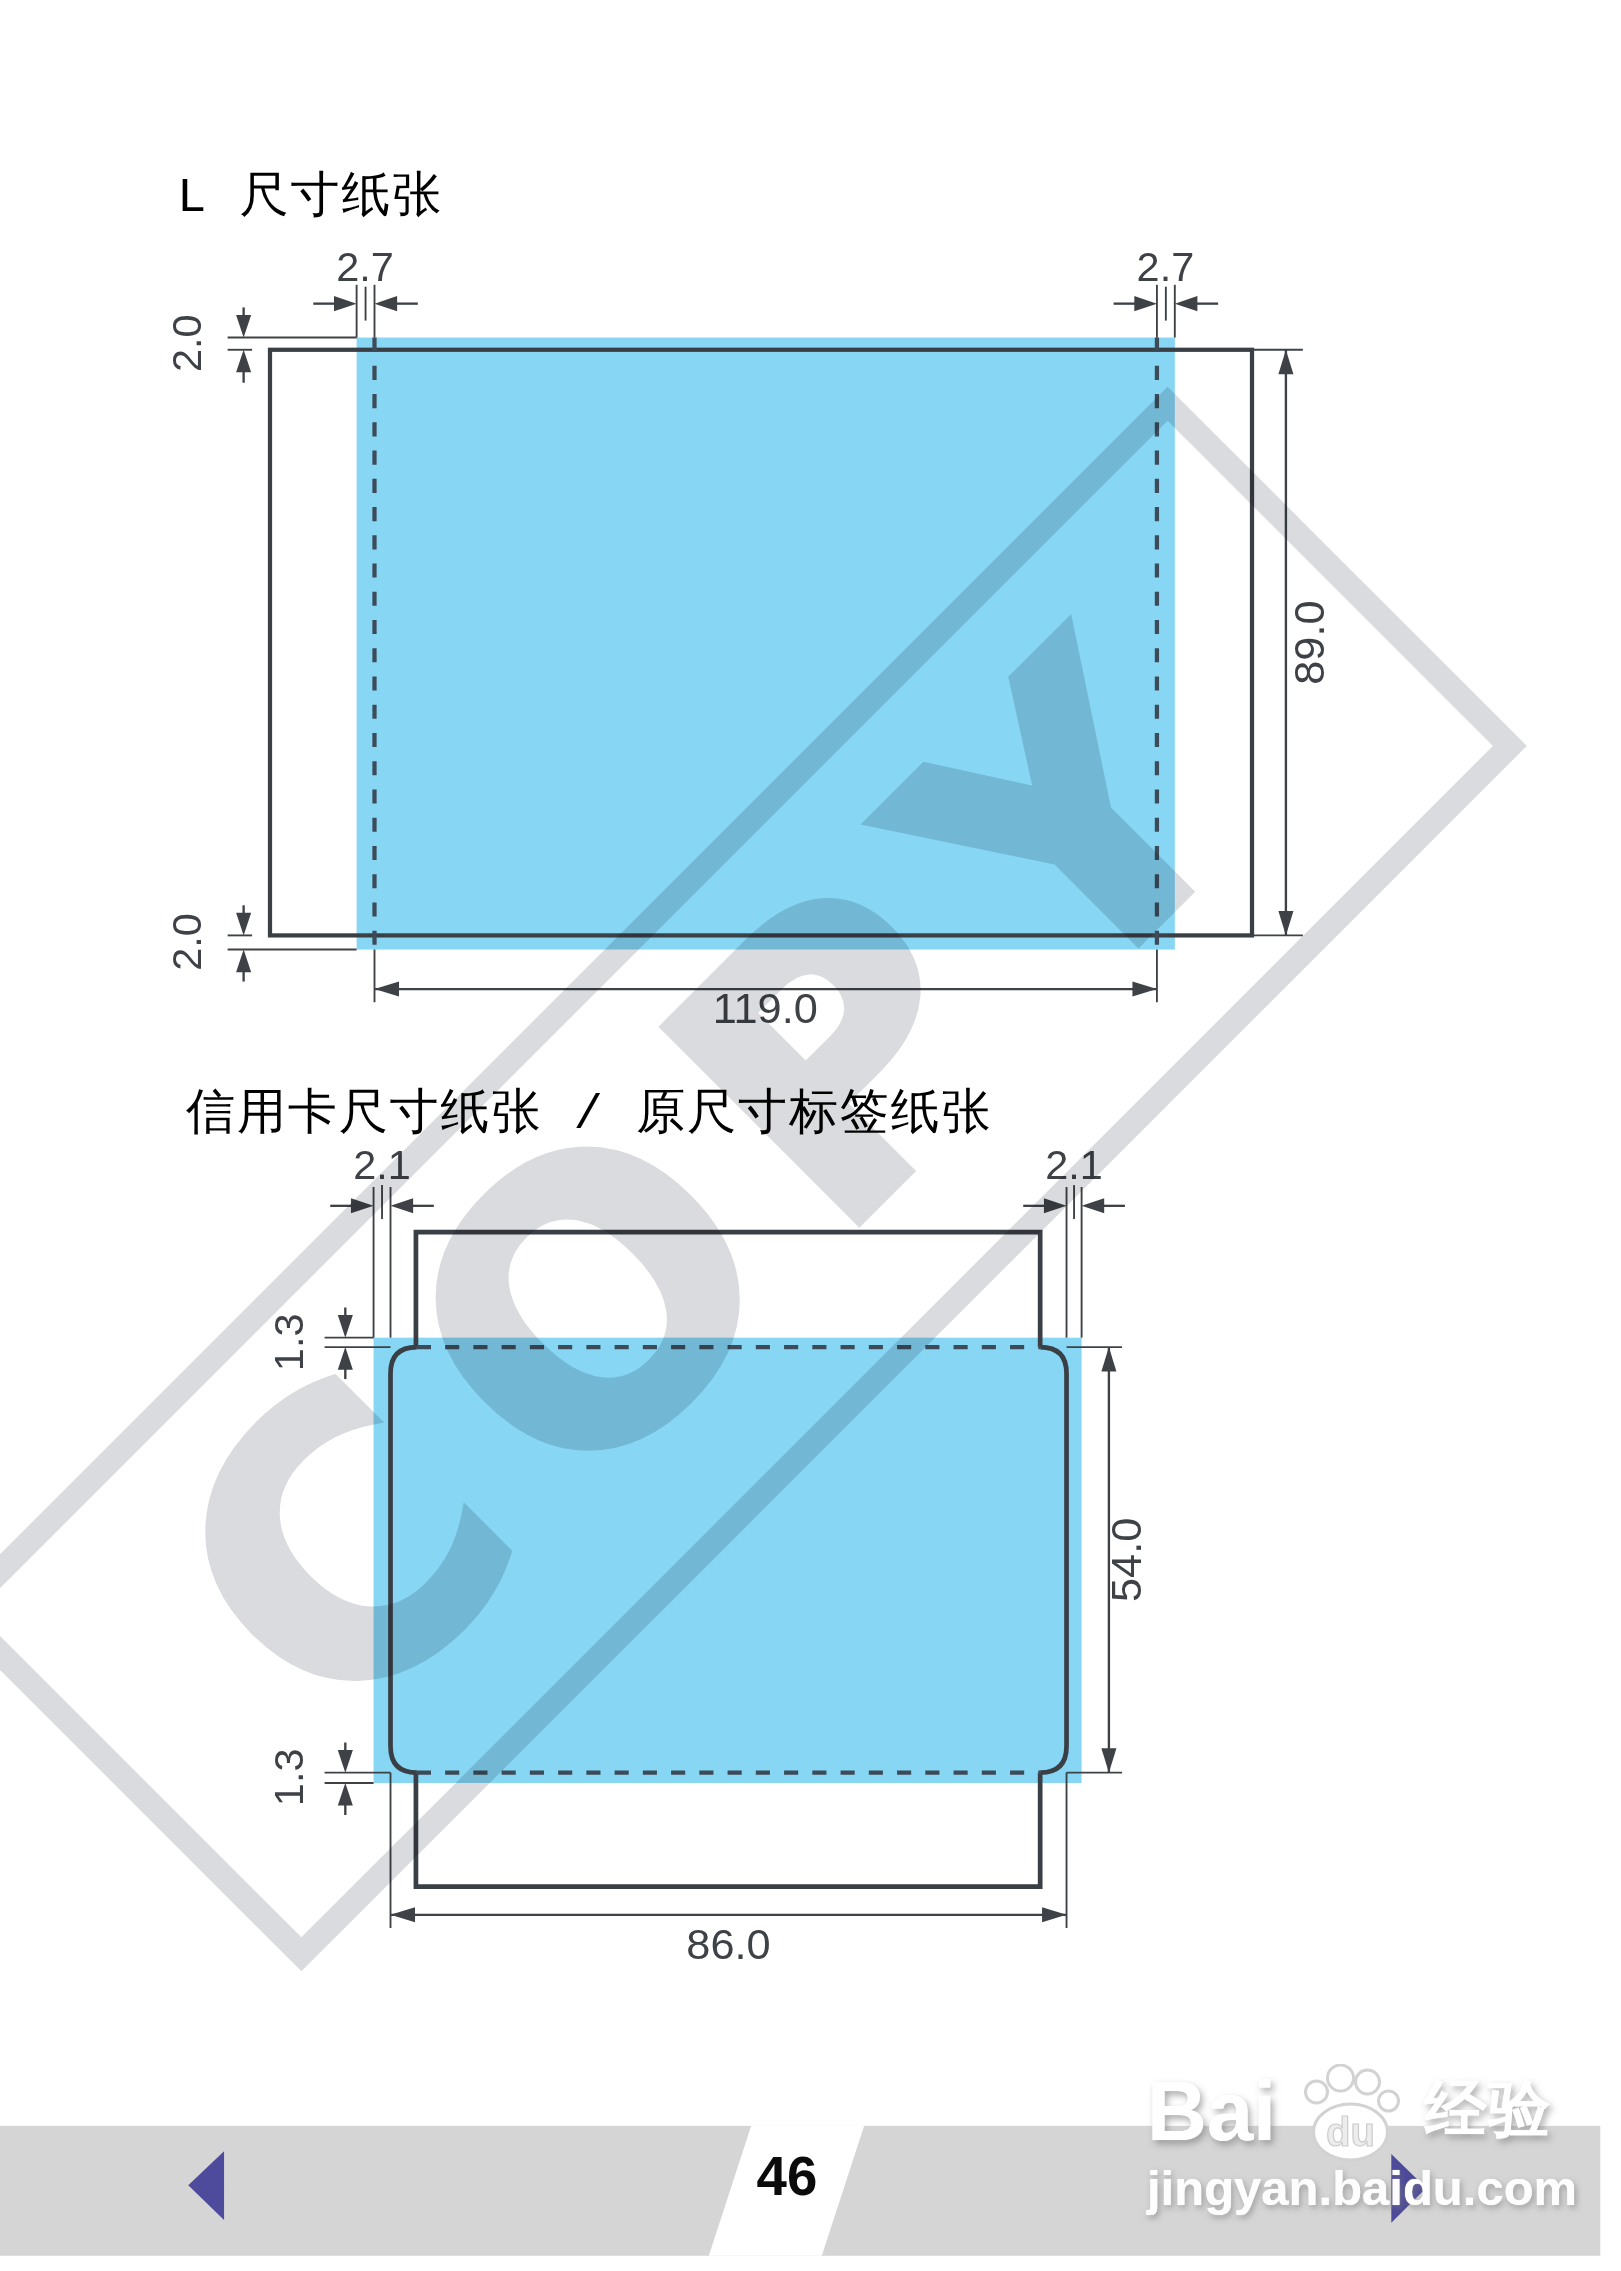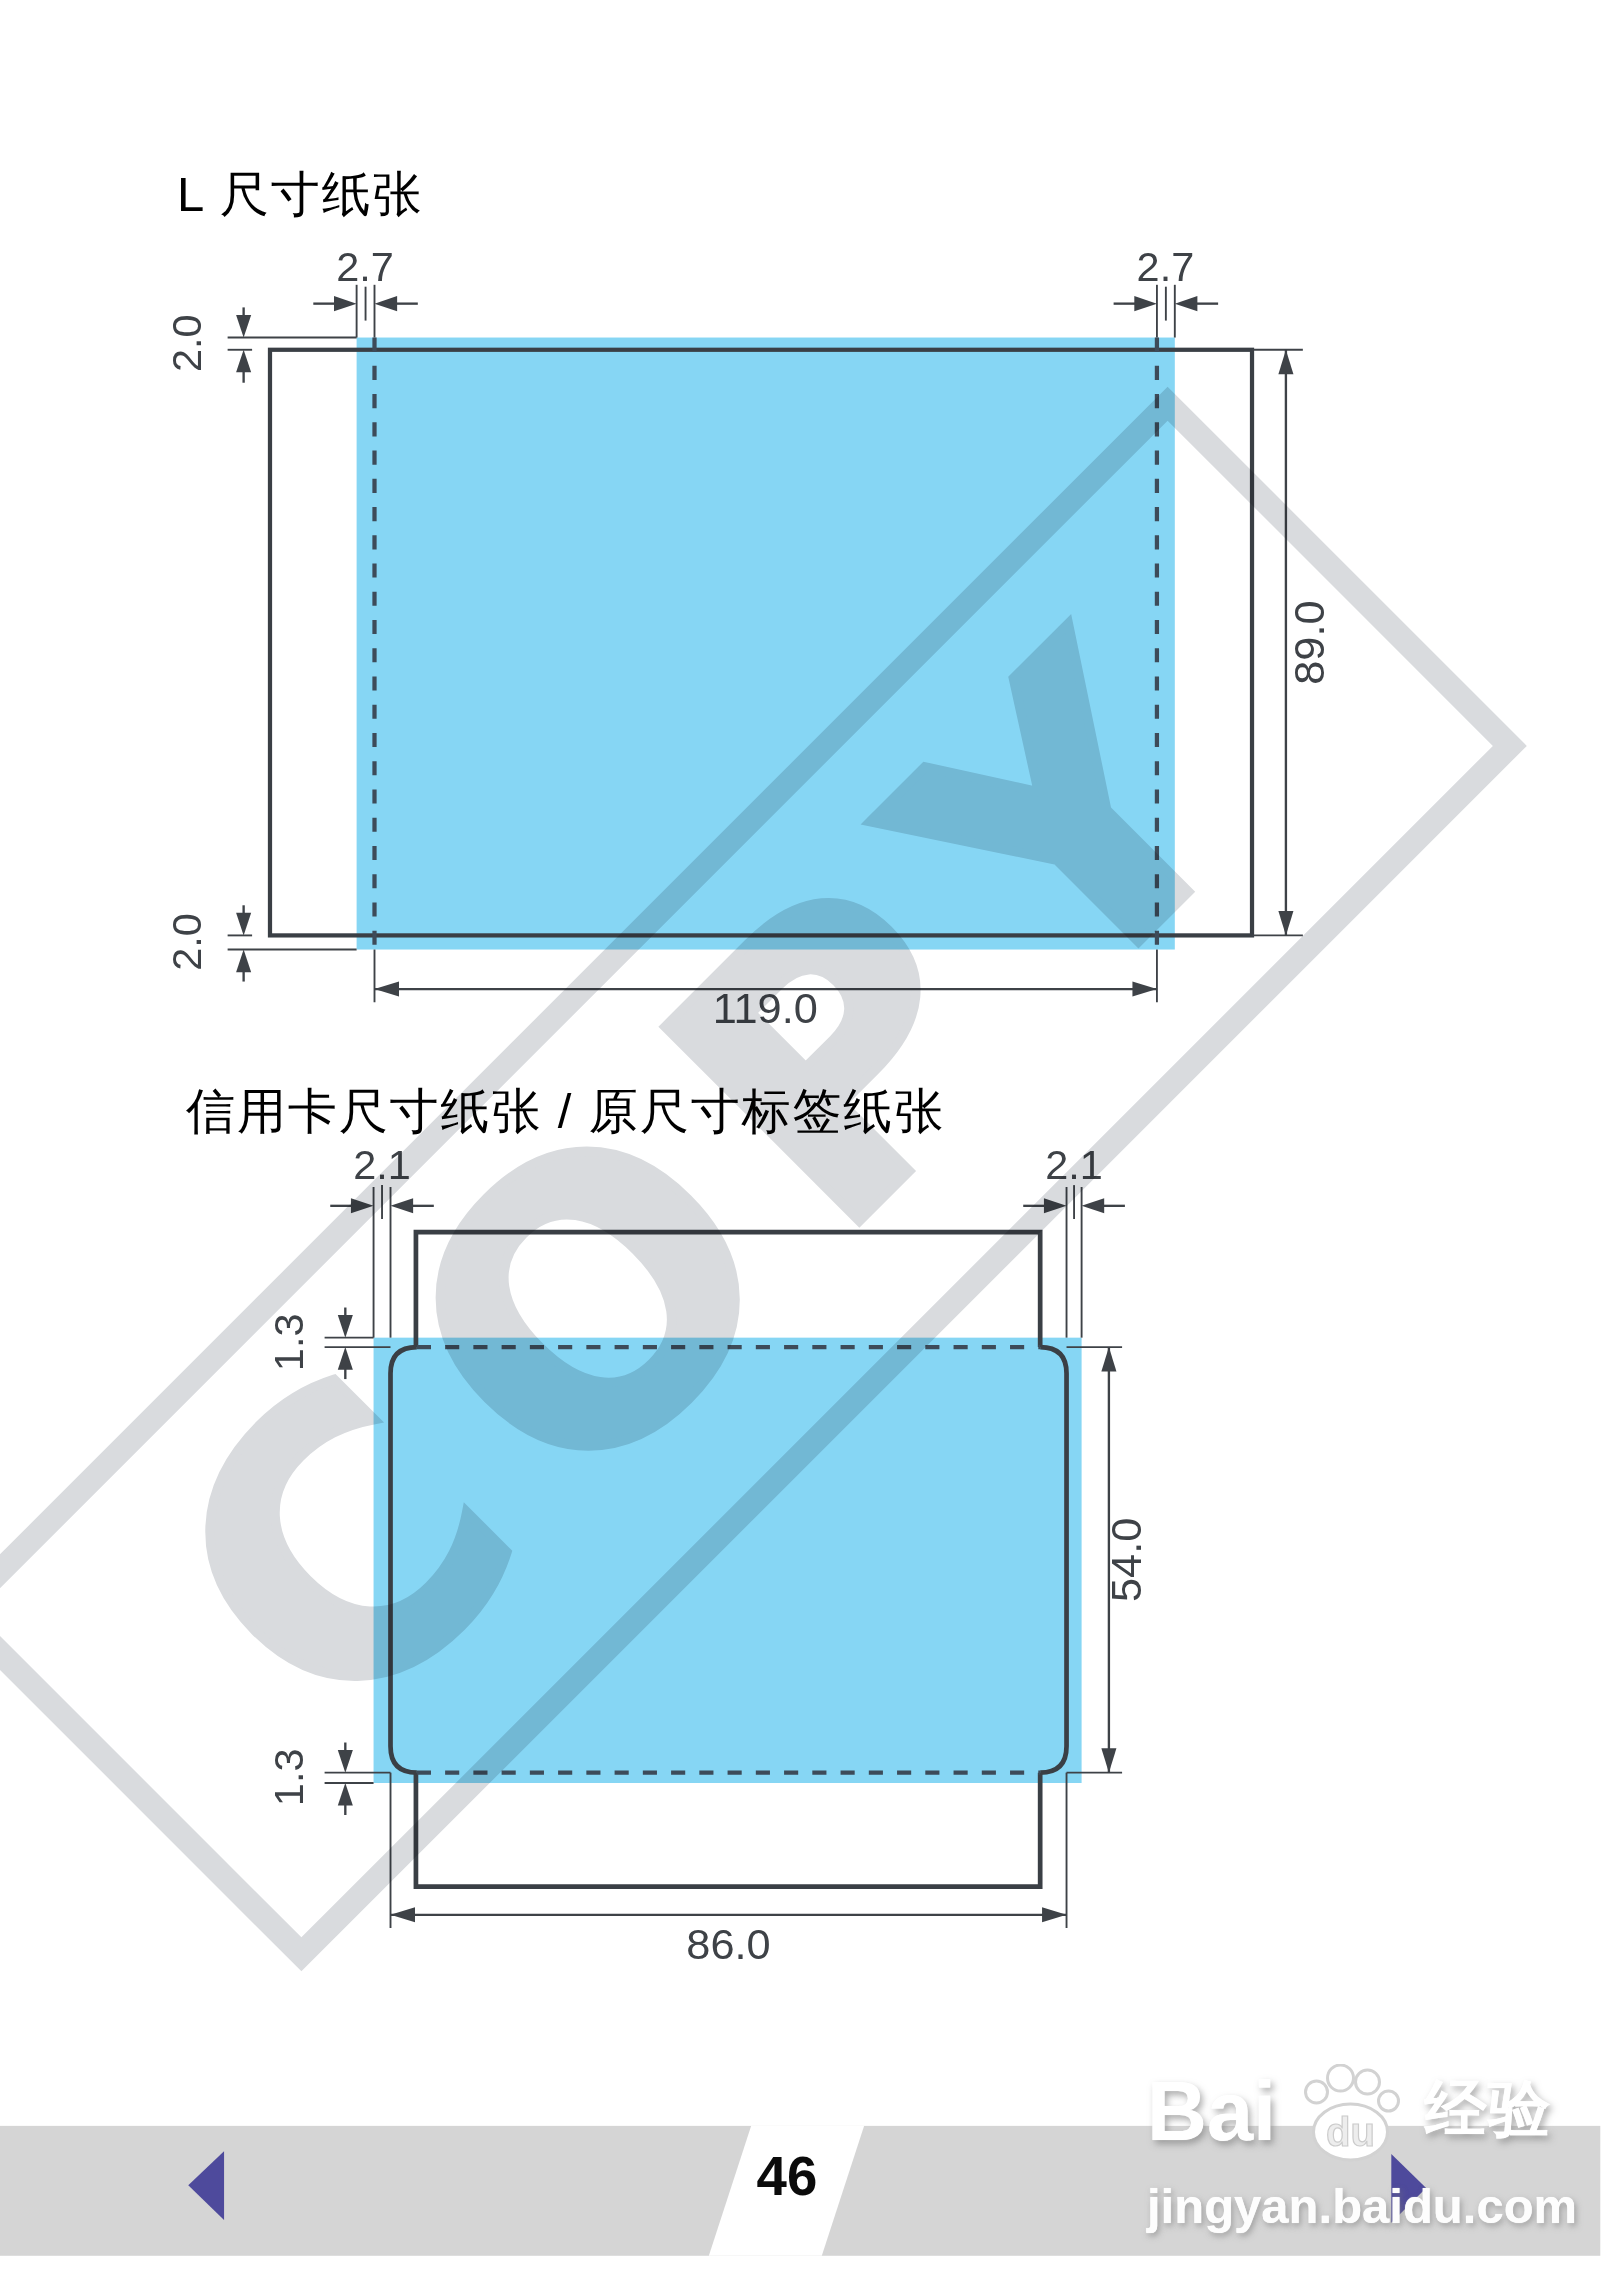--- a/index.html
+++ b/index.html
@@ -2,21 +2,21 @@
 <html style="font-size:15px"><head>
 <meta charset="utf-8">
 <style>
   html,body{margin:0;padding:0;background:#888;}
   .page{
     position:relative; width:1621px; height:2271px; background:#ffffff;
     overflow:hidden; font-family:"Liberation Sans", sans-serif;
   }
   .heading{
     position:absolute; color:#000;
-    font-family:Liberation Sans, sans-serif;
+    font-family:Liberation Mono, monospace;
     font-size:49px; font-weight:400; white-space:nowrap; letter-spacing:1.9px;
   }
   #heading1{ left:177px; top:162px; }
   #heading2{ left:186px; top:1079px; }
 
   svg text{ font-family:"Liberation Sans", sans-serif; fill:#3e4247; }
   .lbl{ font-size:46px; }
   .lbl-sm{ font-size:44px; }
   .thick{ stroke:#3a3f45; stroke-width:4.5px; fill:none; }
   .thick5{ stroke:#3a3f45; stroke-width:5px; fill:none; }
@@ -49,21 +49,21 @@
 
   .brand{ position:absolute; left:1147px; top:2064px; }
   .brand-row{ display:flex; align-items:center;gap:16px; }
   .brand-word{
     color:#ffffff; font-weight:bold; font-size:83px; line-height:1;
     text-shadow:0 0 0.9px #fff, 2.8px 3.8px 7.5px rgba(125,125,125,.65);
     white-space:nowrap;
   }
   .brand-suffix{ font-size:62px; padding-bottom:3.8px; padding-left:5.6px; letter-spacing:1.9px; }
   .brand-url{
-    margin-top:20px; color:#fdfdfd; font-size:49px; font-weight:bold;
+    margin-top:2px; color:#fdfdfd; font-size:49px; font-weight:bold;
     text-shadow:0 0 0.9px #fff, 1.9px 2.8px 6.6px rgba(120,120,120,.6);
     white-space:nowrap;
   }
   .paw{ margin:0 1.9px -5.6px 3.8px; }
 </style>
 </head>
 <body>
 
 <div class="page">
 

